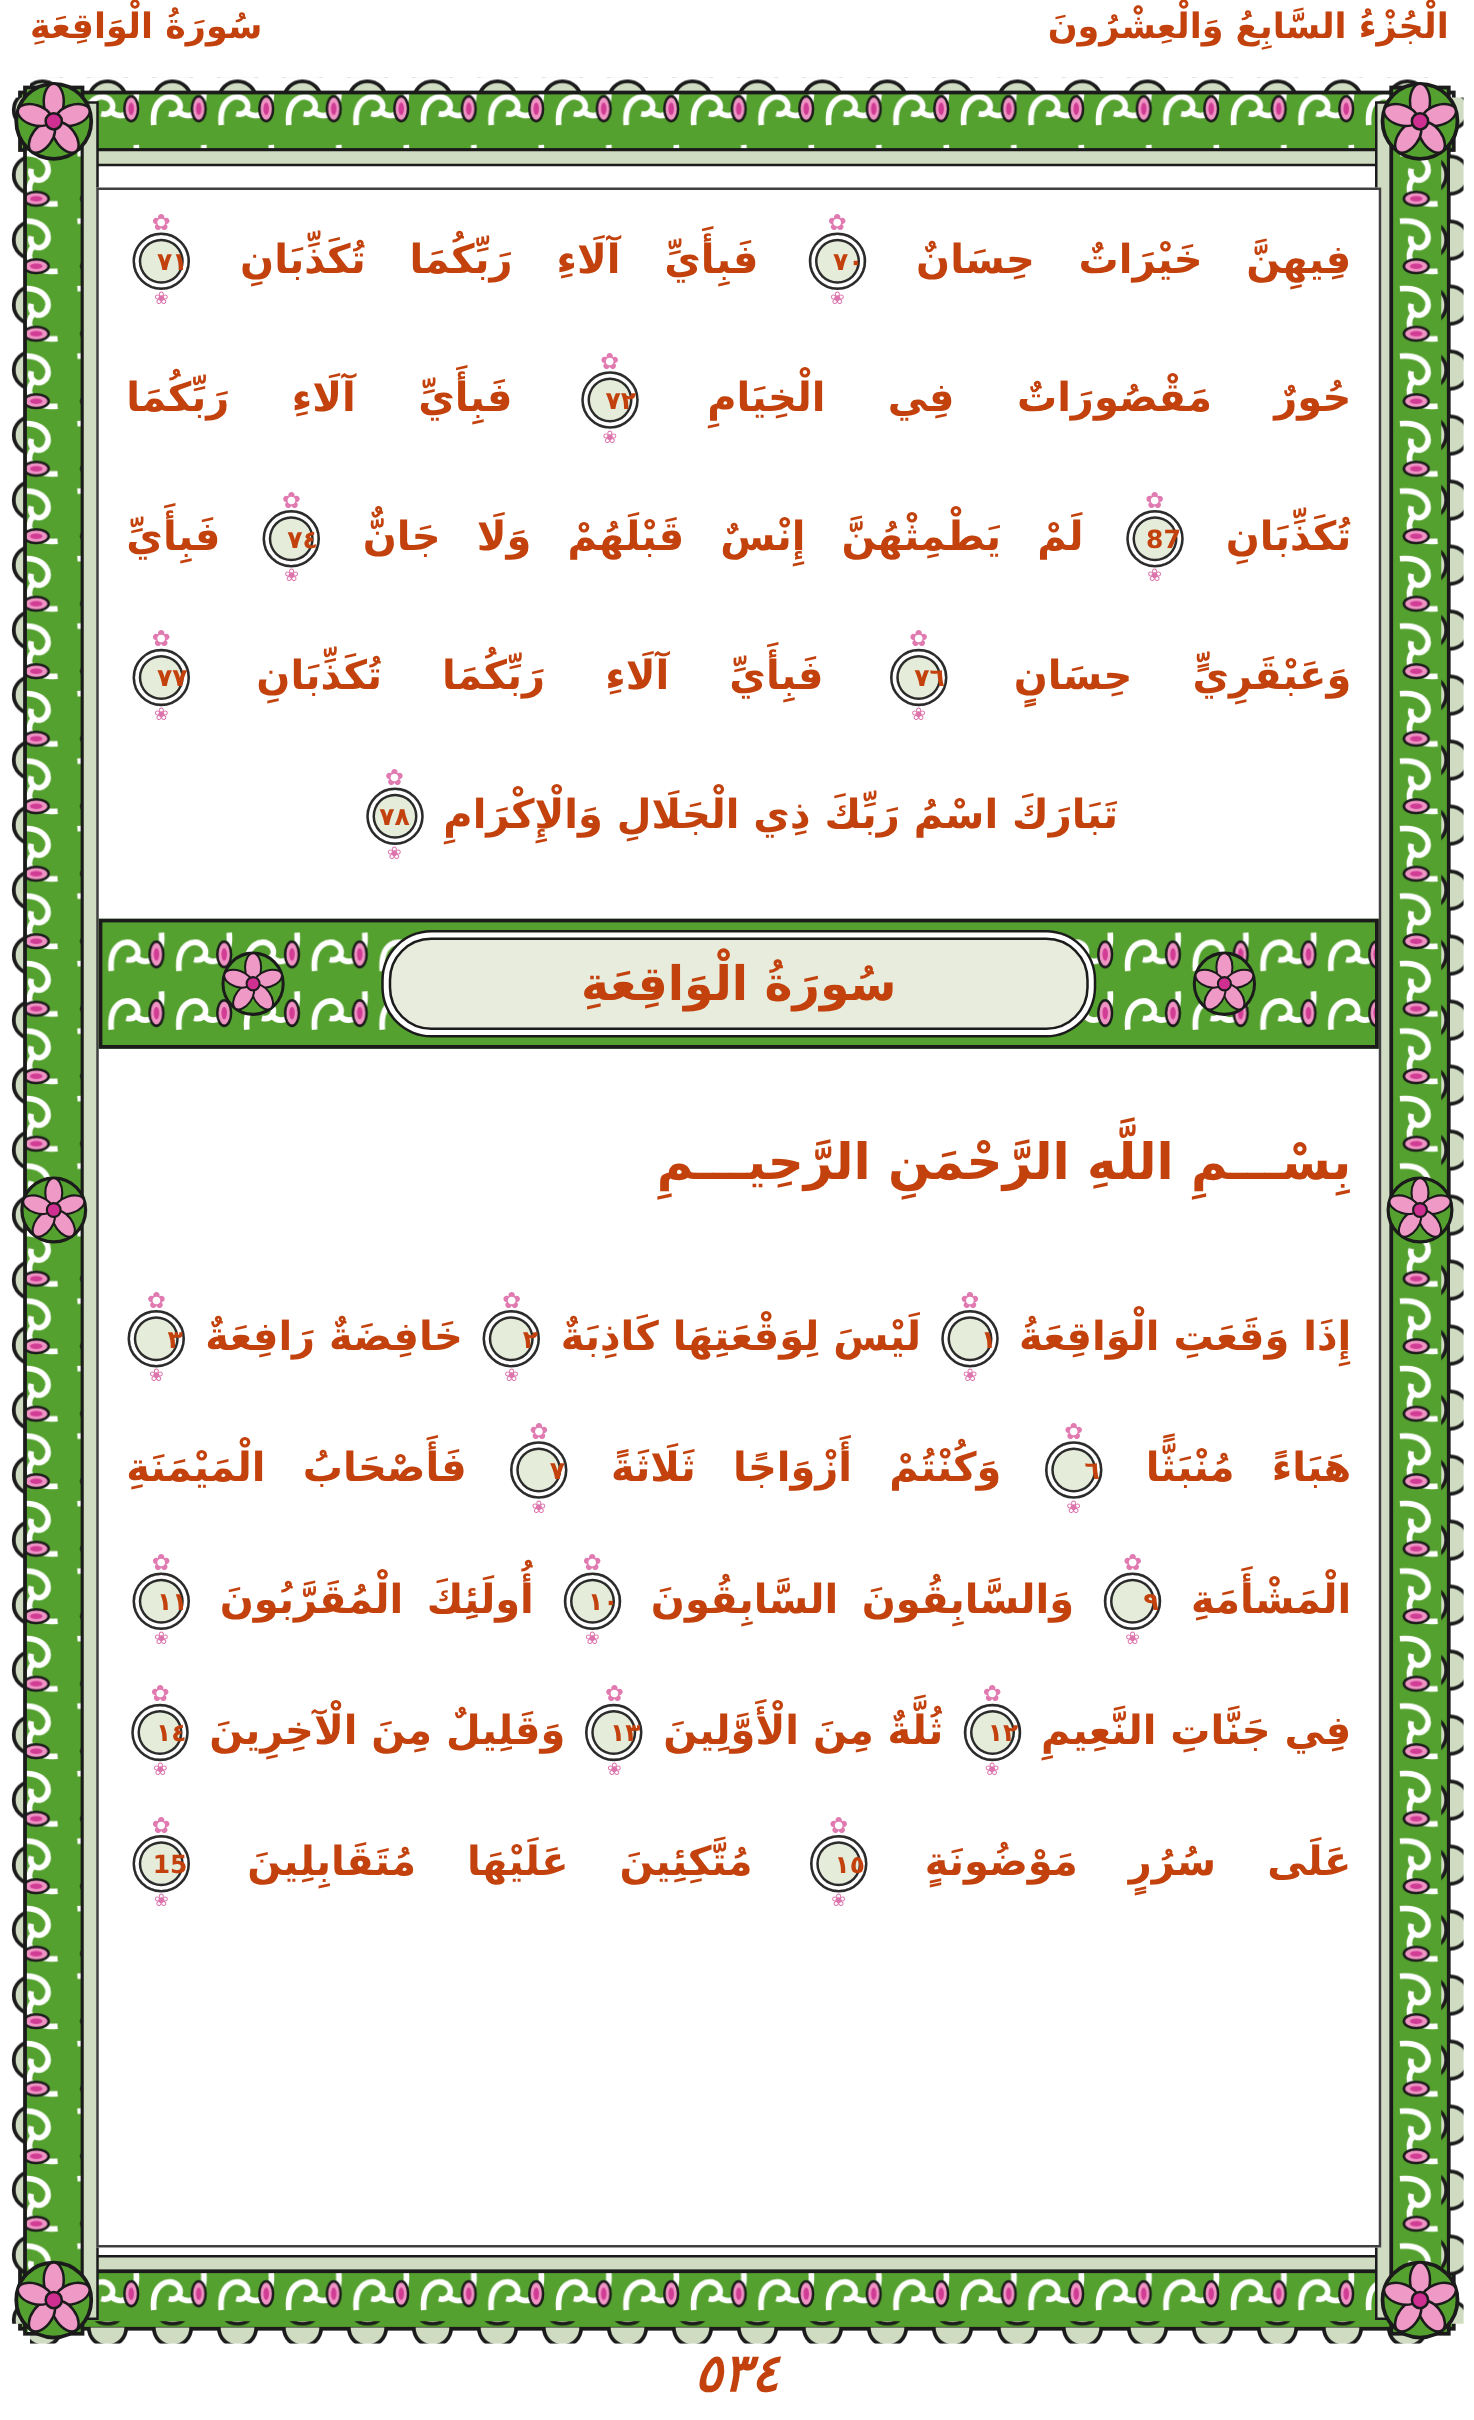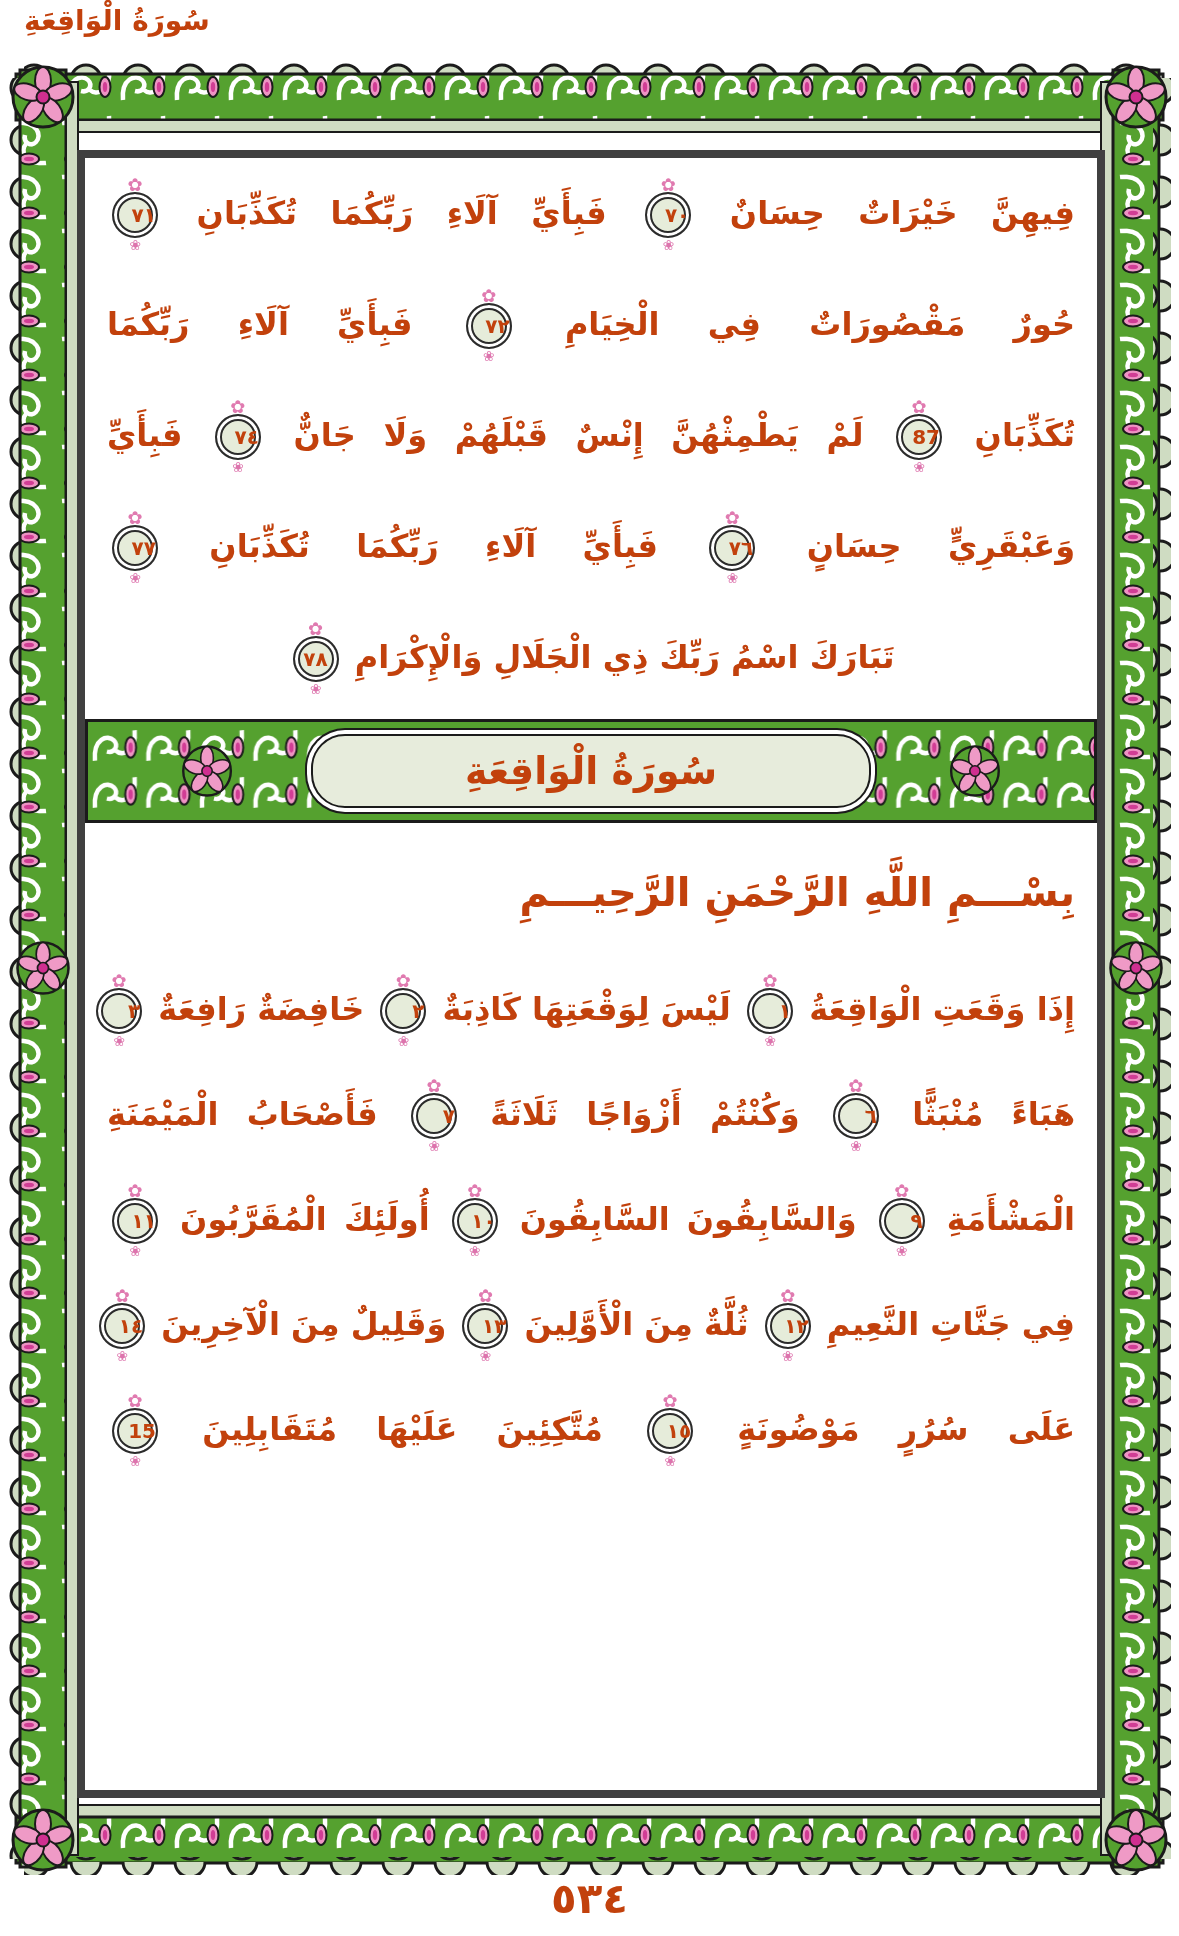--- a/index.html
+++ b/index.html
@@ -10,22 +10,22 @@
   .running-header{position:absolute;top:0;left:0;right:0;height:58px;}
   .hdr{position:absolute;top:4px;font-size:28px;font-weight:bold;direction:rtl;white-space:nowrap;}
   .hdr-left{left:24px;}
   .hdr-right{right:20px;}
 
   
   .frame-svg{position:absolute;left:8px;top:62px;}
 
   
   .text-area{position:absolute;left:77px;top:150px;width:1028px;height:1648px;
-             box-sizing:border-box;border:8px solid #404040;background:#fff;
-             padding:0 22px;display:flex;flex-direction:column;}
+             box-sizing:border-box;border:2px solid #404040;background:#fff;
+             padding:0 22px;display:flex;flex-direction:column;gap:22px;}
 
   .quran-line{direction:rtl;text-align:justify;text-align-last:justify;
               font-weight:bold;font-size:32px;white-space:nowrap;overflow:visible;}
   .quran-line.center{text-align:center;text-align-last:center;}
   .top-line{height:111px;line-height:111px;}
   .bottom-line{height:105px;line-height:105px;}
 
   .ayah-text{display:inline;}
 
   
@@ -51,29 +51,30 @@
     box-shadow:0 0 0 4px #ffffff,0 0 0 6px #1b1b1b;
     display:flex;align-items:center;justify-content:center;
     font-size:38px;font-weight:bold;direction:rtl;}
 
   
   .bismillah{height:130px;line-height:130px;text-align:right;direction:rtl;
     font-size:40px;font-weight:bold;}
 
   
   .page-number{position:absolute;left:0;right:0;top:1874px;height:60px;
-    text-align:center;font-size:42px;font-weight:bold;direction:rtl;}
+    text-align:center;font-size:42px;font-weight:bold;direction:rtl;font-style:italic;}
 </style>
 </head>
 <body>
 
 <div class="page">
 
   <div class="running-header">
     <div class="hdr hdr-left">سُورَةُ الْوَاقِعَةِ</div>
+    <div class="hdr hdr-right">الْجُزْءُ السَّابِعُ وَالْعِشْرُونَ</div>
   </div>
 
   <svg class="frame-svg" width="1163" height="1813" viewBox="0 0 1163 1813">
     <defs>
       <g id="vm">
         <rect width="54" height="46" fill="#55a12f"></rect>
         <path d="M7 38 C5 16 20 12 26 18 C31 23 27 31 19 29" stroke="#ffffff" stroke-width="4.5" fill="none"></path>
         <path d="M47 8 C49 30 34 34 28 28" stroke="#ffffff" stroke-width="4.5" fill="none"></path>
         <ellipse cx="43" cy="25" rx="5.5" ry="10" fill="#ee93c3" stroke="#1b1b1b" stroke-width="2"></ellipse>
         <ellipse cx="43" cy="25" rx="2.2" ry="5" fill="#d13d95"></ellipse>

